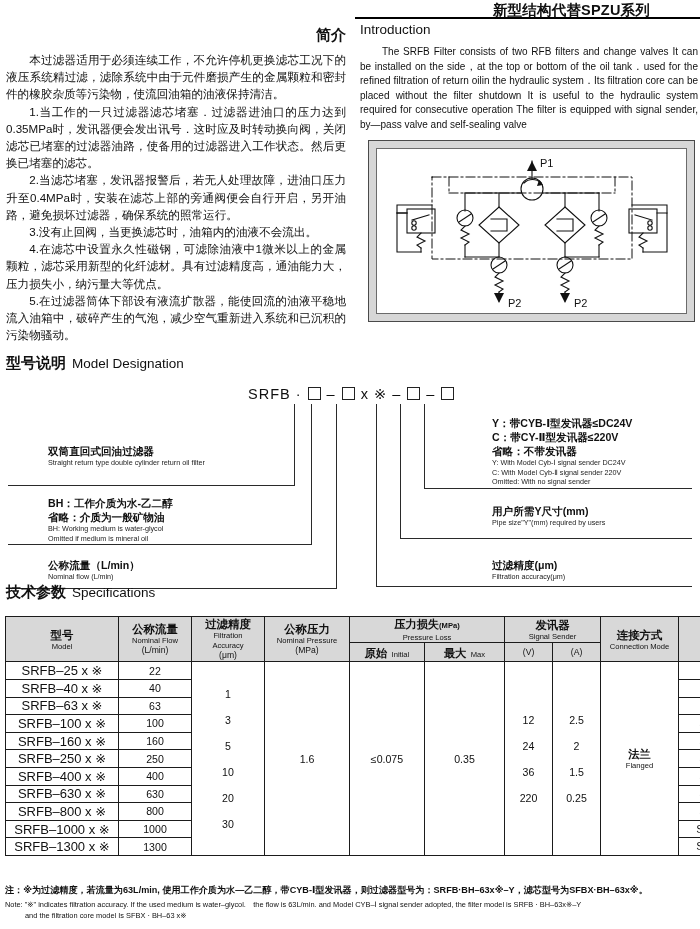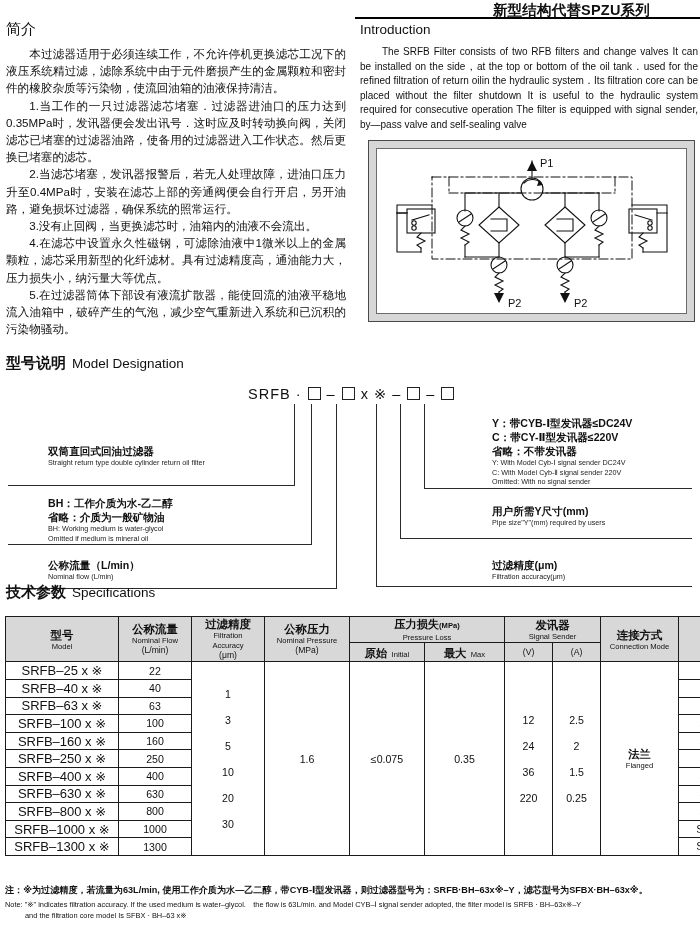--- a/index.html
+++ b/index.html
@@ -26,21 +26,21 @@
     position: absolute; right: 2px; top: 1px;
     font-size: 14.5px; font-weight: bold; letter-spacing: .2px;
     white-space: nowrap;
   }
 
   
   .col-left  { position: absolute; left: 6px;  top: 14px; width: 340px; }
   .col-right { position: absolute; left: 360px; top: 22px; width: 338px; }
 
   h2.sec-cn {
-    margin: 6px 0 6px 0; font-size: 15px; font-weight: normal;
+    margin: 12px 0 6px 0; font-size: 15px; font-weight: bold; text-align: right;
   }
   h2.sec-en {
     margin: 0 0 8px 0; font-size: 13.5px; font-weight: normal;
   }
   p.cn {
     margin: 0; font-size: 11.6px; line-height: 17.2px;
     text-indent: 2em; text-align: justify;
   }
   p.en {
     margin: 0; font-size: 10px; line-height: 14.6px;

